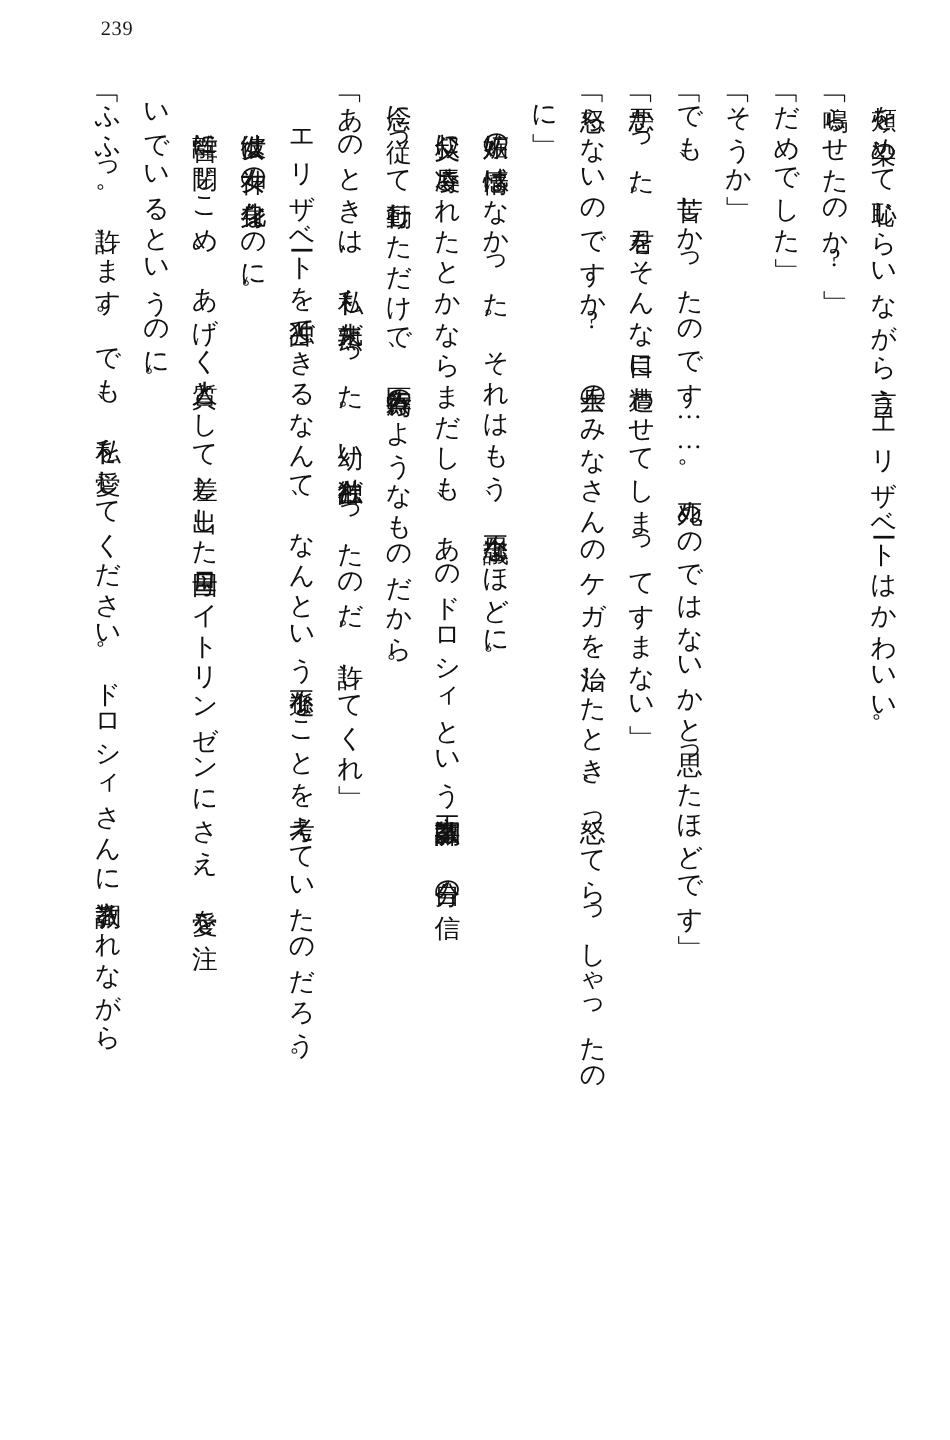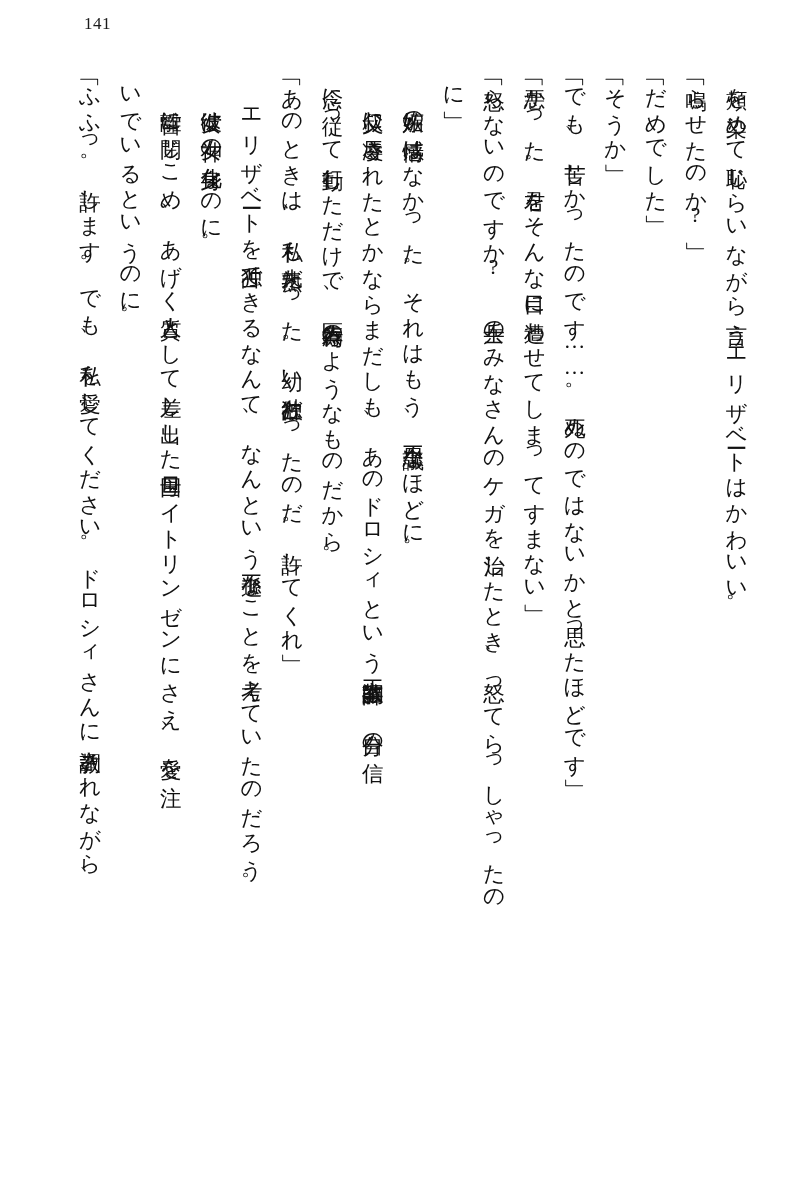--- a/index.html
+++ b/index.html
@@ -61,21 +61,21 @@
 
   .text-body .line:first-child {
     margin-right: 0;
   }
 </style>
 </head>
 <body>
 
 <div class="page">
 
-  <div class="page-number">141</div>
+  <div class="page-number">239</div>
 
   <div class="text-body">
     <span class="line">頰を染めて恥じらいながら言うエリザベートはかわいい。</span>
     <span class="line">「鳴らせたのか?」</span>
     <span class="line">「だめでした」</span>
     <span class="line">「そうか」</span>
     <span class="line">「でも、苦しかったのです……。死ぬのではないかと思ったほどです」</span>
     <span class="line">「悪かった。君をそんな目に遭わせてしまってすまない」</span>
     <span class="line">「怒らないのですか? 兵士のみなさんのケガを治したとき、怒ってらっしゃったの</span>
     <span class="line">に」</span>

